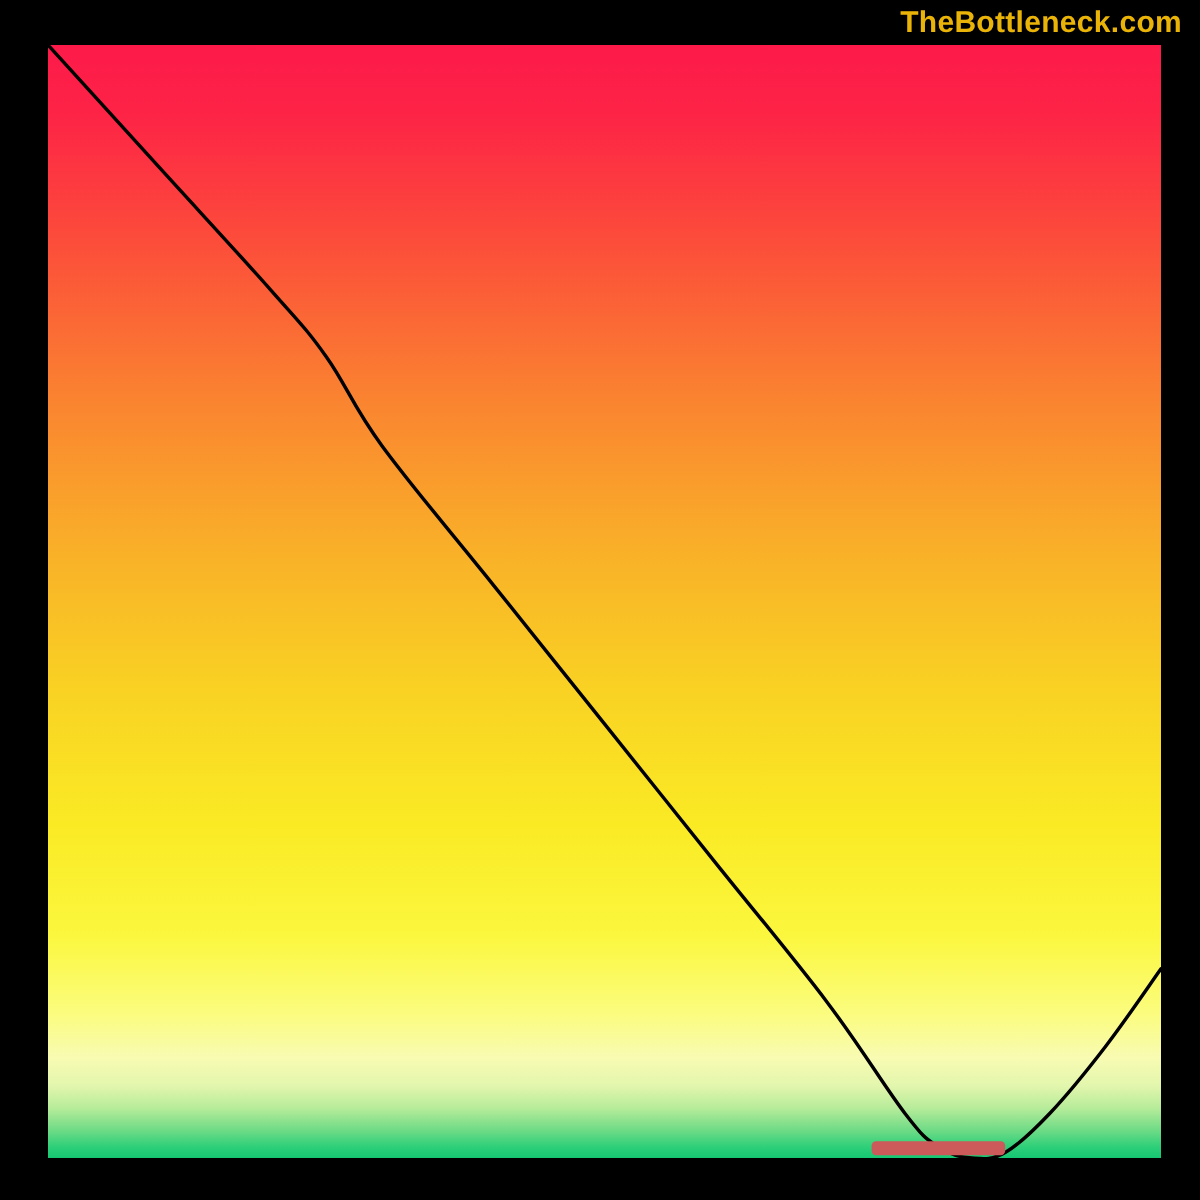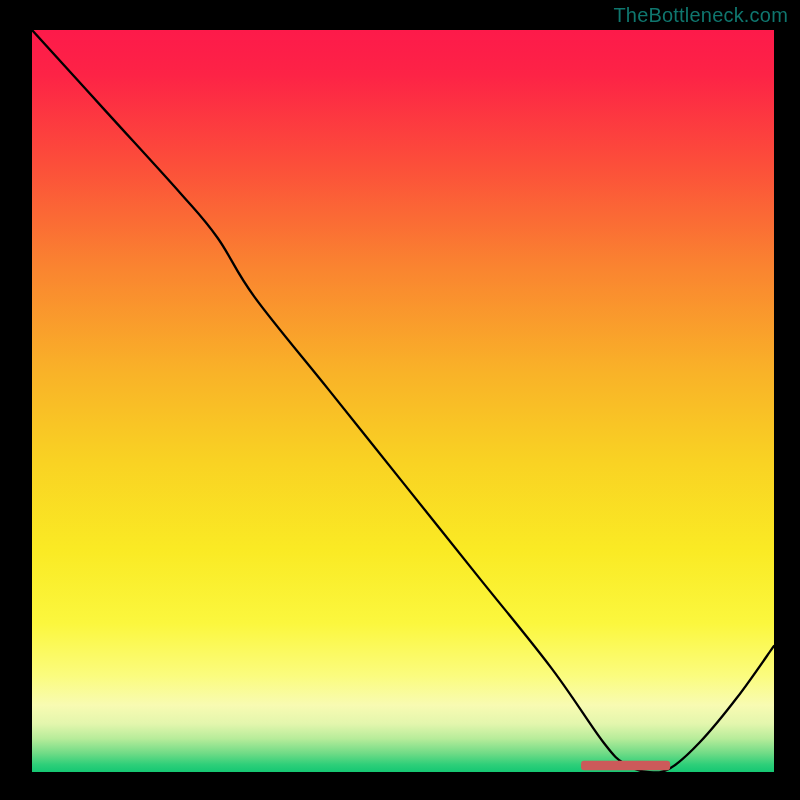--- a/index.html
+++ b/index.html
@@ -14,23 +14,23 @@
   .frame {
     position: relative;
     width: 800px;
     height: 800px;
     background: #000;
   }
   .attribution {
     position: absolute;
     top: 4px;
     right: 12px;
-    color: #0f766e;
+    color: #eab308;
     font-size: 20px;
-    font-weight: 400;
+    font-weight: 700;
     letter-spacing: 0.2px;
   }
   .plot-wrap {
     position: absolute;
     left: 32px;
     top: 30px;
     width: 742px;
     height: 742px;
   }
   svg.plot {

